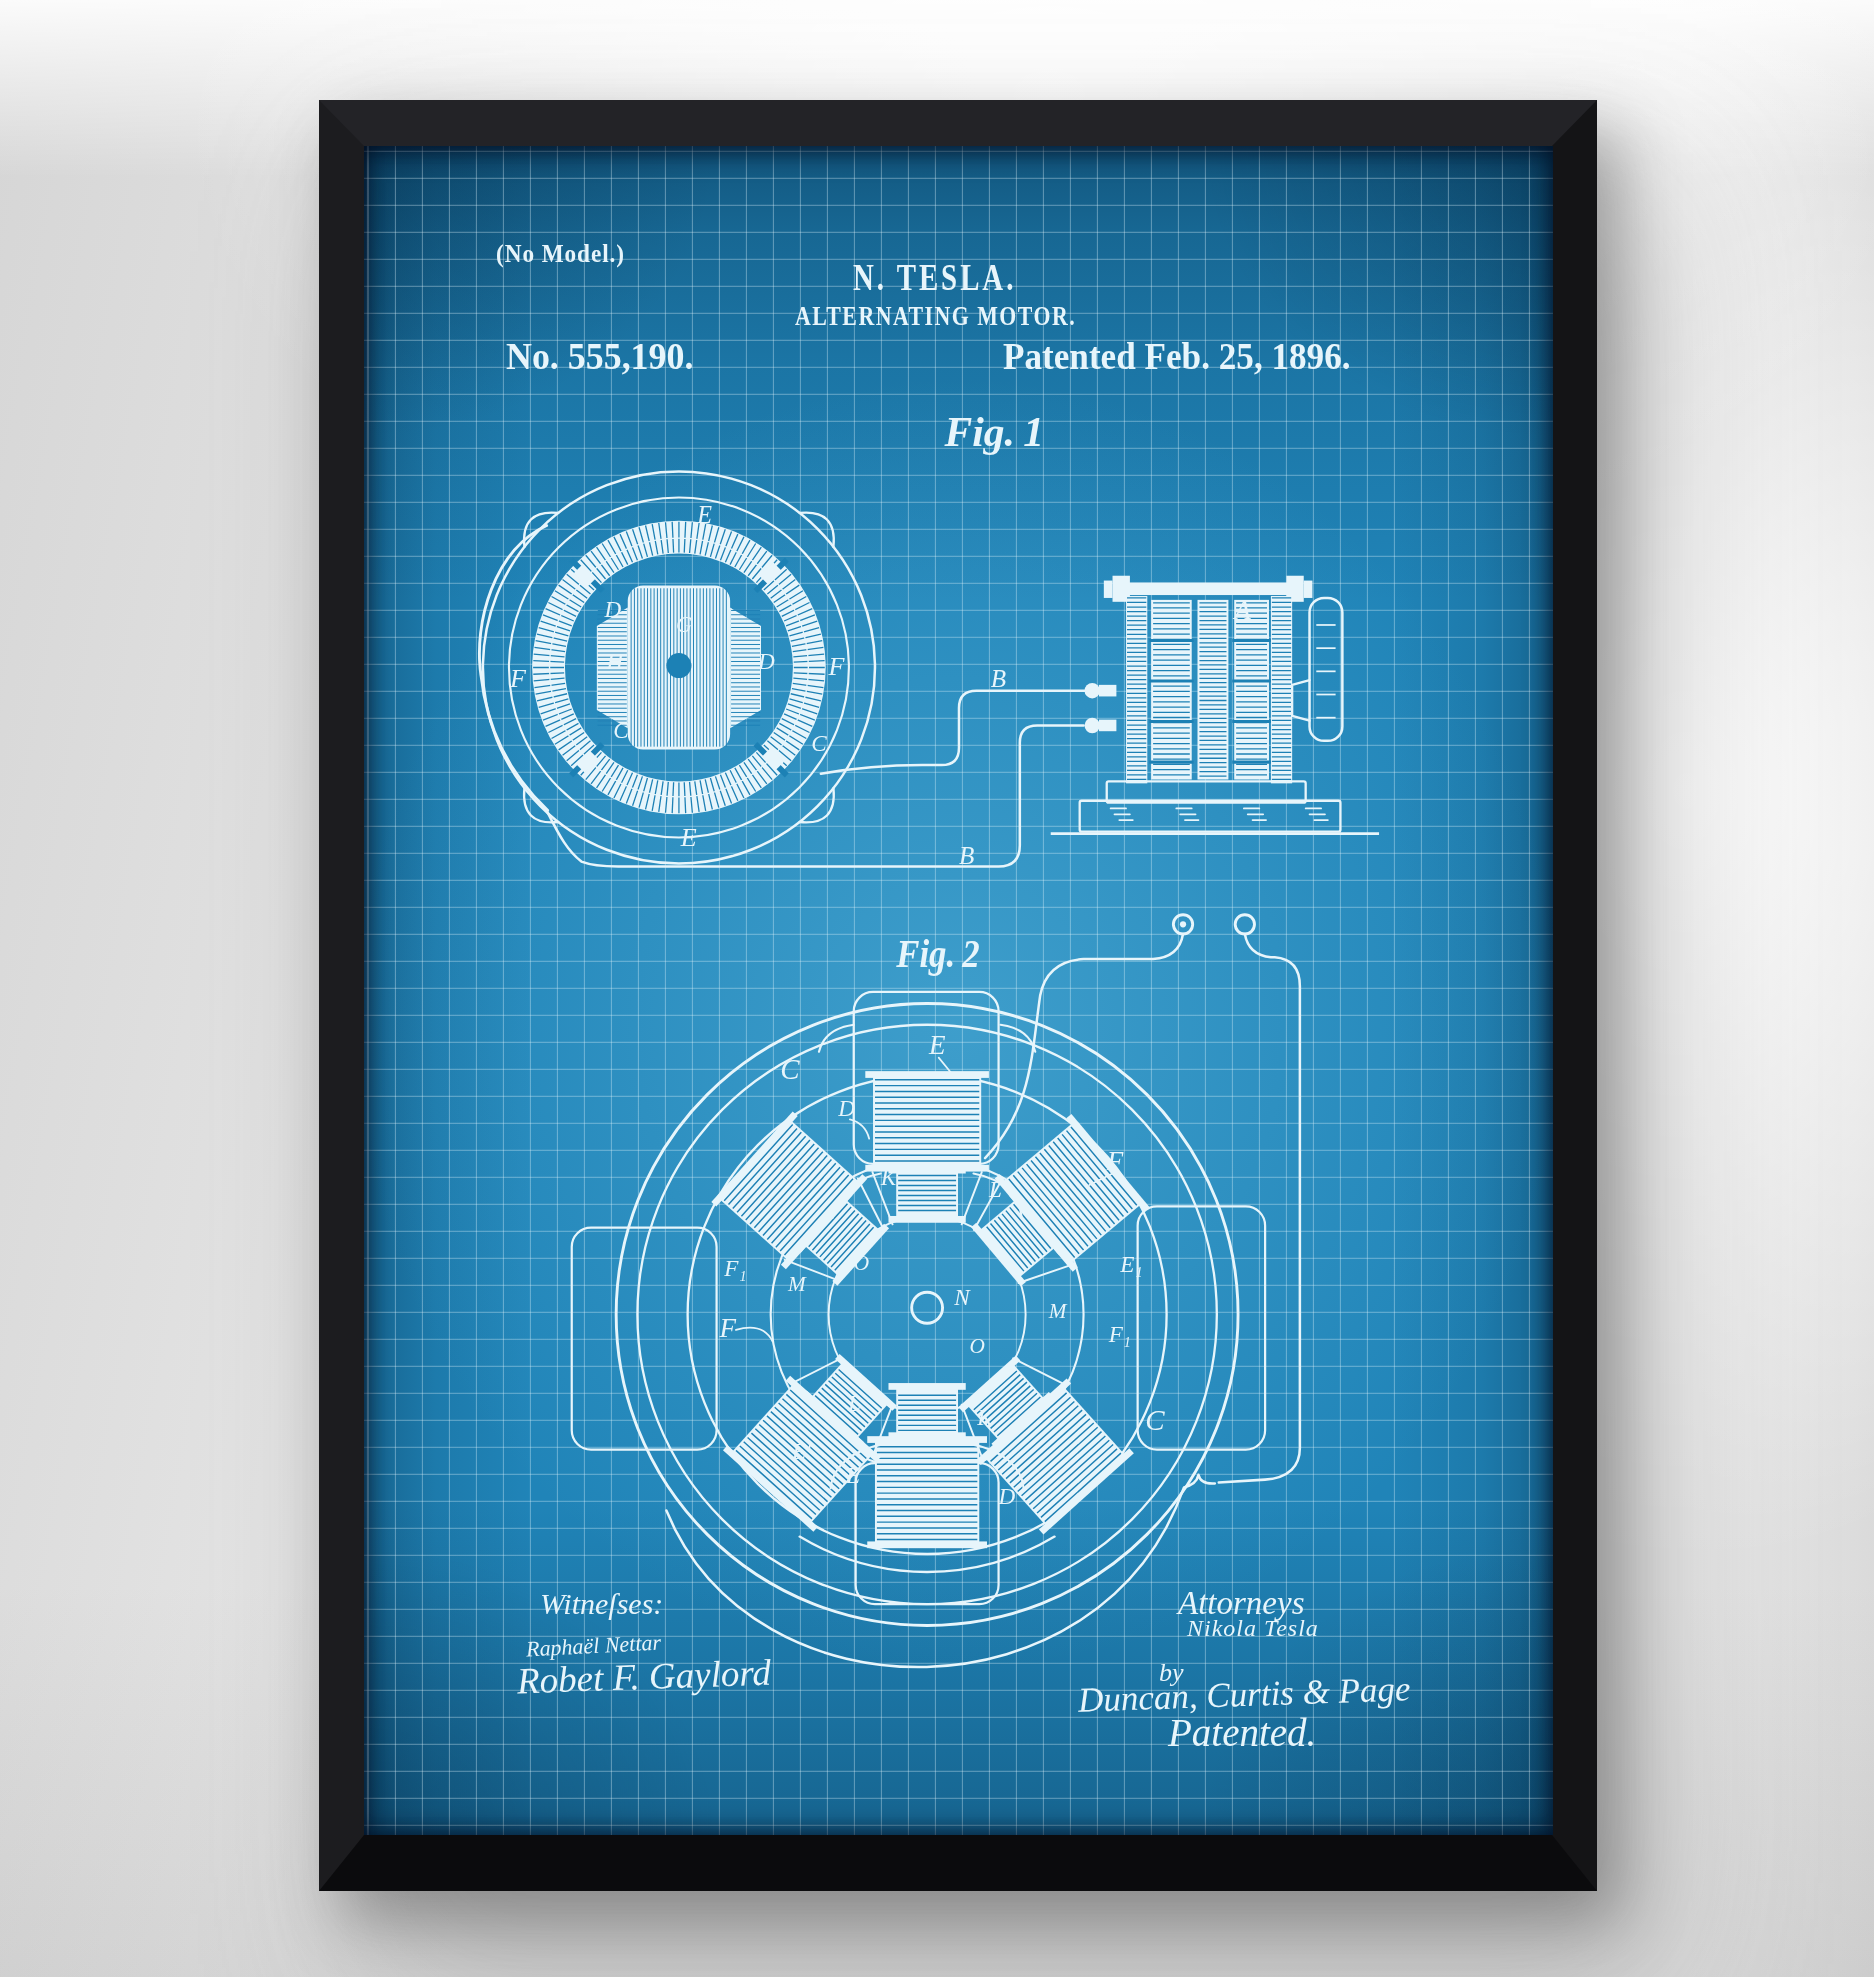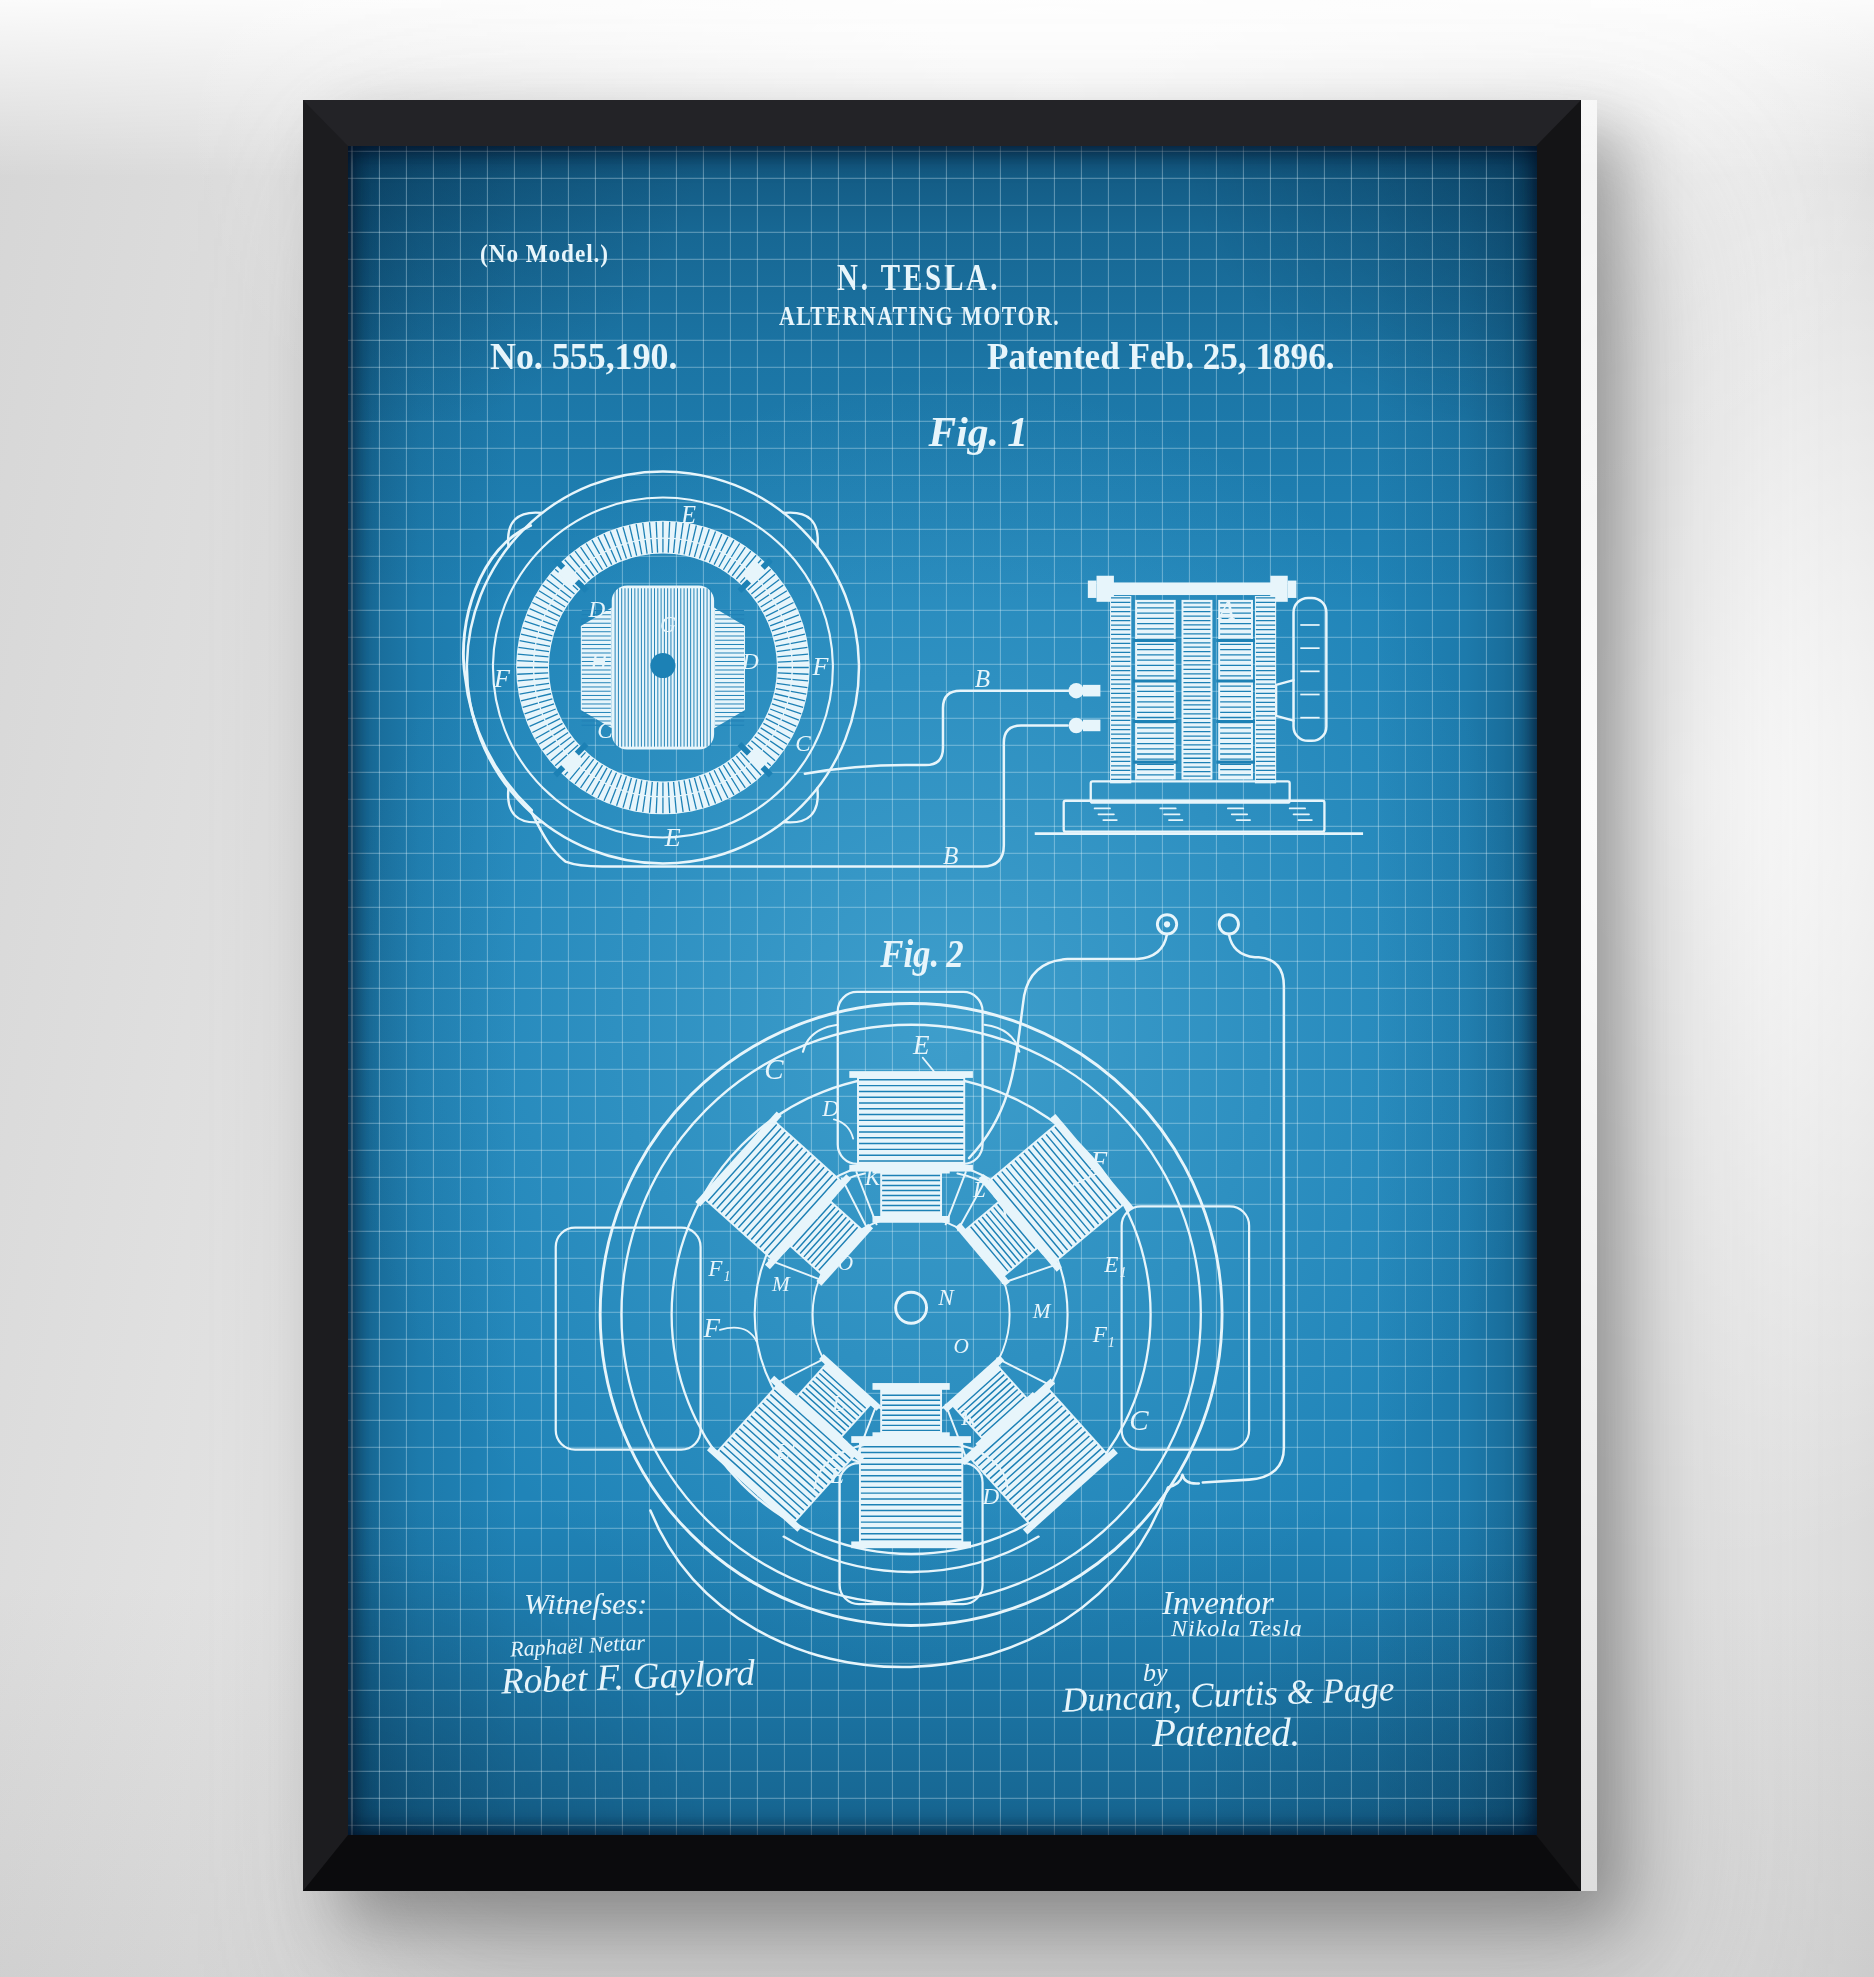--- a/index.html
+++ b/index.html
@@ -17,21 +17,21 @@
    radial-gradient(917px 1255px at 90% 40%, rgba(255,255,255,.9), rgba(255,255,255,0) 62%),
    linear-gradient(to bottom, rgba(255,255,255,.9) 0%, rgba(255,255,255,0) 9%),
    linear-gradient(100deg, rgba(90,90,90,.14), rgba(0,0,0,0) 36%),
    linear-gradient(to top, rgba(80,80,80,.10), rgba(0,0,0,0) 20%),
    linear-gradient(to left, rgba(80,80,80,.10), rgba(0,0,0,0) 10%),
    #eaeaea;"></div>
 
 <div class="abs" style="left:319px;top:100px;width:1278px;height:1791px;
   box-shadow: 23px 31px 60px 0px rgba(60,60,60,.40), 58px 87px 154px 11.6px rgba(110,110,110,.30);"></div>
 
-<div class="abs" style="left:303px;top:100px;width:1188px;height:1689px;
+<div class="abs" style="left:319px;top:100px;width:1188px;height:1689px;
   border-style:solid; border-width:46px 45px 56px 45px;
   border-color:#232327 #141416 #0b0b0d #1c1c1f;">
 
   <div class="abs" style="left:0;top:0;width:1189px;height:1689px;
     background:
      repeating-linear-gradient(to right, rgba(228,246,253,.38) 0px, rgba(228,246,253,.38) 1.4px, rgba(0,0,0,0) 1.4px, rgba(0,0,0,0) 27px),
      repeating-linear-gradient(to bottom, rgba(228,246,253,.38) 0px, rgba(228,246,253,.38) 1.4px, rgba(0,0,0,0) 1.5px, rgba(0,0,0,0) 27px),
      radial-gradient(80% 60% at 50% 52%, rgba(125,212,244,.32), rgba(0,0,0,0) 64%),
      linear-gradient(to bottom, rgba(5,44,72,.52) 0%, rgba(5,44,72,.33) 5%, rgba(5,44,72,.17) 13%, rgba(0,0,0,0) 27%, rgba(0,0,0,0) 80%, rgba(5,44,72,.16) 90%, rgba(5,44,72,.36) 100%),
      linear-gradient(to right, rgba(5,44,72,.36) 0%, rgba(5,44,72,.11) 6%, rgba(0,0,0,0) 14%, rgba(0,0,0,0) 86%, rgba(5,44,72,.11) 94%, rgba(5,44,72,.36) 100%),
@@ -316,21 +316,21 @@
 <path d="M 1152,1216 L 1128,1228" stroke="#e7f5fb" stroke-width="1.8" fill="none" stroke-linecap="round" stroke-linejoin="round"></path>
   </g>
   </svg>
 
   <div class="hdr" style="left:176px;top:1443px;font-size:30px;font-style:italic;font-weight:normal;text-align:right;">Witneſses:</div>
 
   <div class="hdr" style="left:162px;top:1489px;font-size:22px;font-style:italic;font-weight:normal;transform:rotate(-3deg);">Raphaël Nettar</div>
 
   <div class="hdr" style="left:153px;top:1512px;font-size:37px;font-style:italic;font-weight:normal;transform:rotate(-2deg);">Robet F. Gaylord</div>
 
-  <div class="hdr" style="left:814px;top:1441px;font-size:33px;font-style:italic;font-weight:normal;">Inventor</div>
+  <div class="hdr" style="left:814px;top:1441px;font-size:33px;font-style:italic;font-weight:normal;">Attorneys</div>
 
   <div class="hdr" style="left:823px;top:1470px;font-size:24px;letter-spacing:1px;font-style:italic;font-weight:normal;">Nikola Tesla</div>
 
   <div class="hdr" style="left:795px;top:1514px;font-size:26px;font-style:italic;font-weight:normal;text-align:center;">by</div>
 
   <div class="hdr" style="left:714px;top:1531px;font-size:35px;font-style:italic;font-weight:normal;transform:rotate(-2deg);">Duncan, Curtis &amp; Page</div>
 
   <div class="hdr" style="left:804px;top:1567px;font-size:39px;font-style:italic;font-weight:normal;">Patented.</div>
 </div>
 

